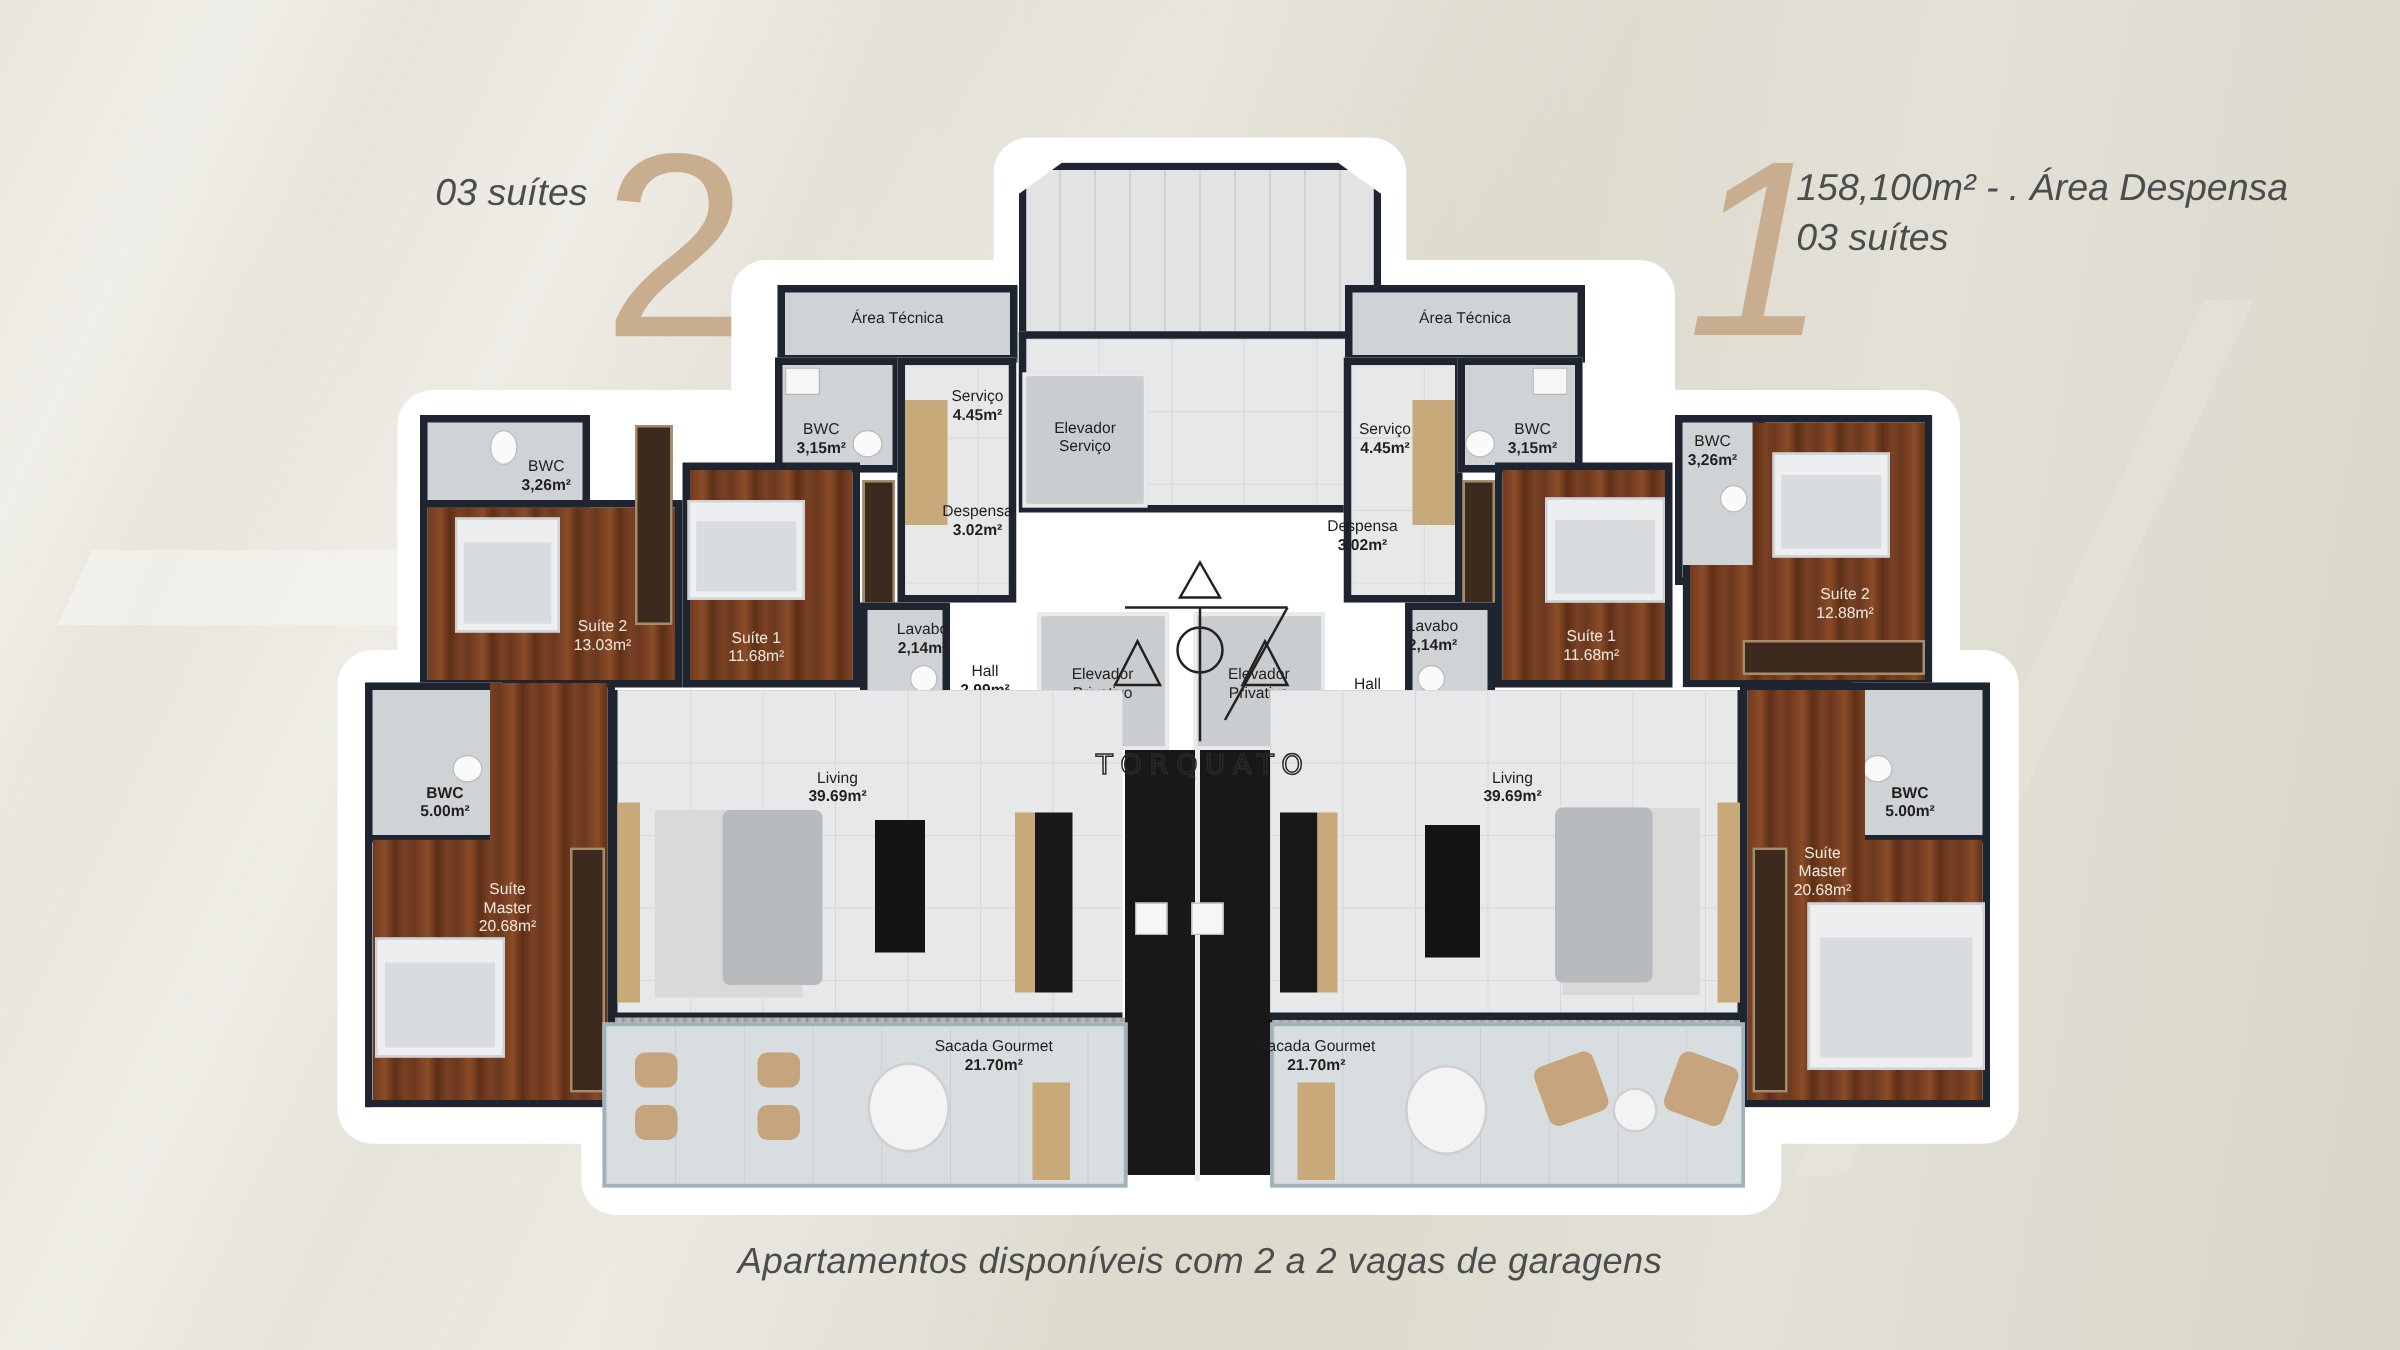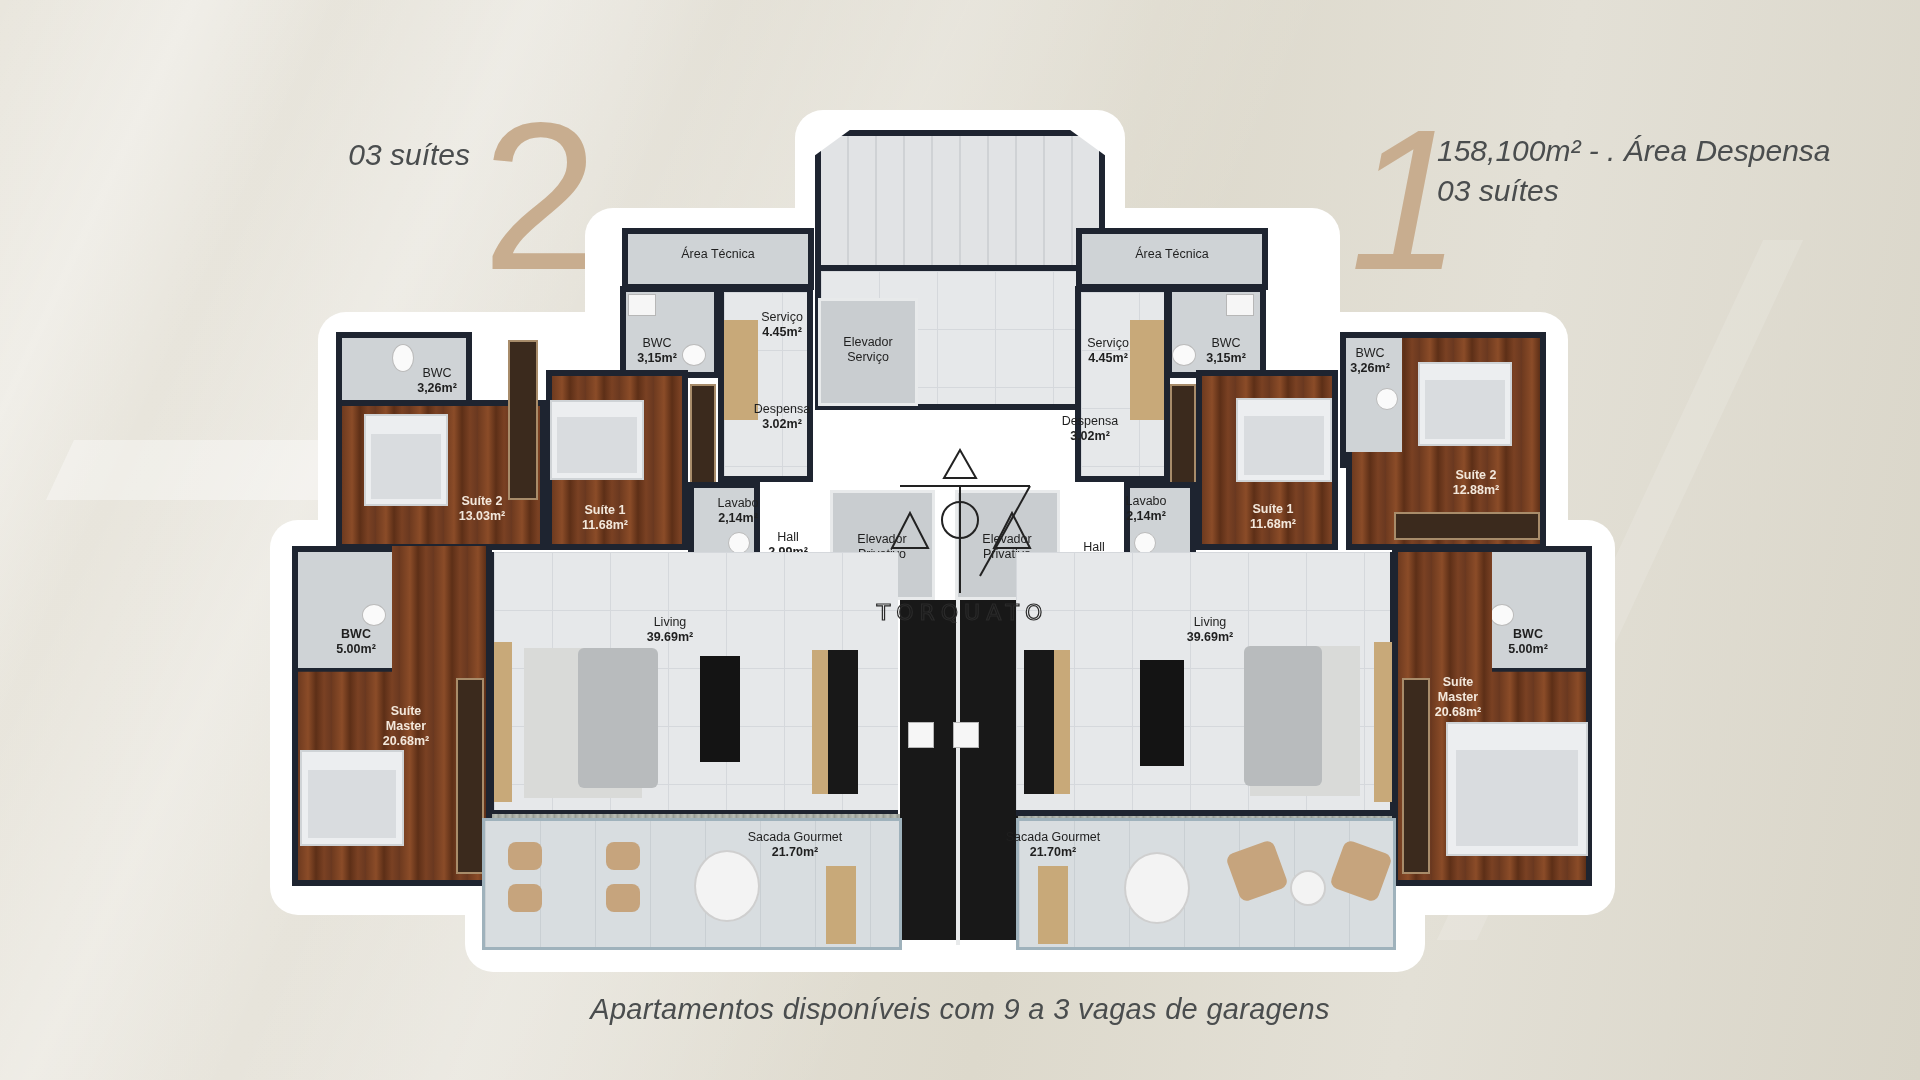--- a/index.html
+++ b/index.html
@@ -33,21 +33,21 @@
   .floor-tile { background: #e6e8ea; background-image:
       linear-gradient(#d5d8dc 1px, transparent 1px),
       linear-gradient(90deg, #d5d8dc 1px, transparent 1px);
       background-size: 58px 58px; }
   .floor-wood { background: repeating-linear-gradient(90deg, #6e3a1f 0px, #8b4c28 10px, #5d2f17 18px, #7a4123 26px, #693820 34px); }
   .floor-gray { background: #cfd3d6; }
   .floor-terrace { background: #d8dde0; background-image: linear-gradient(90deg, #c9cfd3 1px, transparent 1px); background-size: 55px 55px; }
 
   .lbl { position: absolute; text-align: center; font-size: 12.5px; color: #1f1f1f; line-height: 1.2; white-space: nowrap; }
   .lbl b { font-weight: bold; display: block; }
-  .lbl.light { color: #f3e8dc; font-weight: bold; }
+  .lbl.light { color: #f3e8dc; font-weight: normal; }
 
   .furn { position: absolute; }
   .bed { background: #eceef0; border: 2px solid #cfd3d6; }
   .bed::after { content: ""; position: absolute; inset: 20% 6% 6% 6%; background: #d9dcdf; }
   .sofa { background: #b8bbbd; border-radius: 6px; }
   .rug { background: #d9dad8; }
   .table-dark { background: #141414; }
   .counter { background: #181818; }
   .wood-strip { background: #c8a979; }
   .closet { background: #3b2a1d; border: 2px solid #a88c6a; }
@@ -238,13 +238,13 @@
     <line x1="20" y1="38" x2="150" y2="38" stroke="#222" stroke-width="2"></line>
     <line x1="80" y1="38" x2="80" y2="145" stroke="#222" stroke-width="2"></line>
     <line x1="150" y1="38" x2="100" y2="128" stroke="#222" stroke-width="2"></line>
     <circle cx="80" cy="72" r="18" fill="none" stroke="#222" stroke-width="2"></circle>
     <polygon points="30,65 48,100 12,100" fill="none" stroke="#222" stroke-width="2"></polygon>
     <polygon points="132,65 150,100 114,100" fill="none" stroke="#222" stroke-width="2"></polygon>
   </svg>
   <div class="logo">TORQUATO</div>
 </div>
 
-<div class="footer">Apartamentos disponíveis com 9 a 3 vagas de garagens</div>
+<div class="footer">Apartamentos disponíveis com 2 a 2 vagas de garagens</div>
 
 </body></html>

